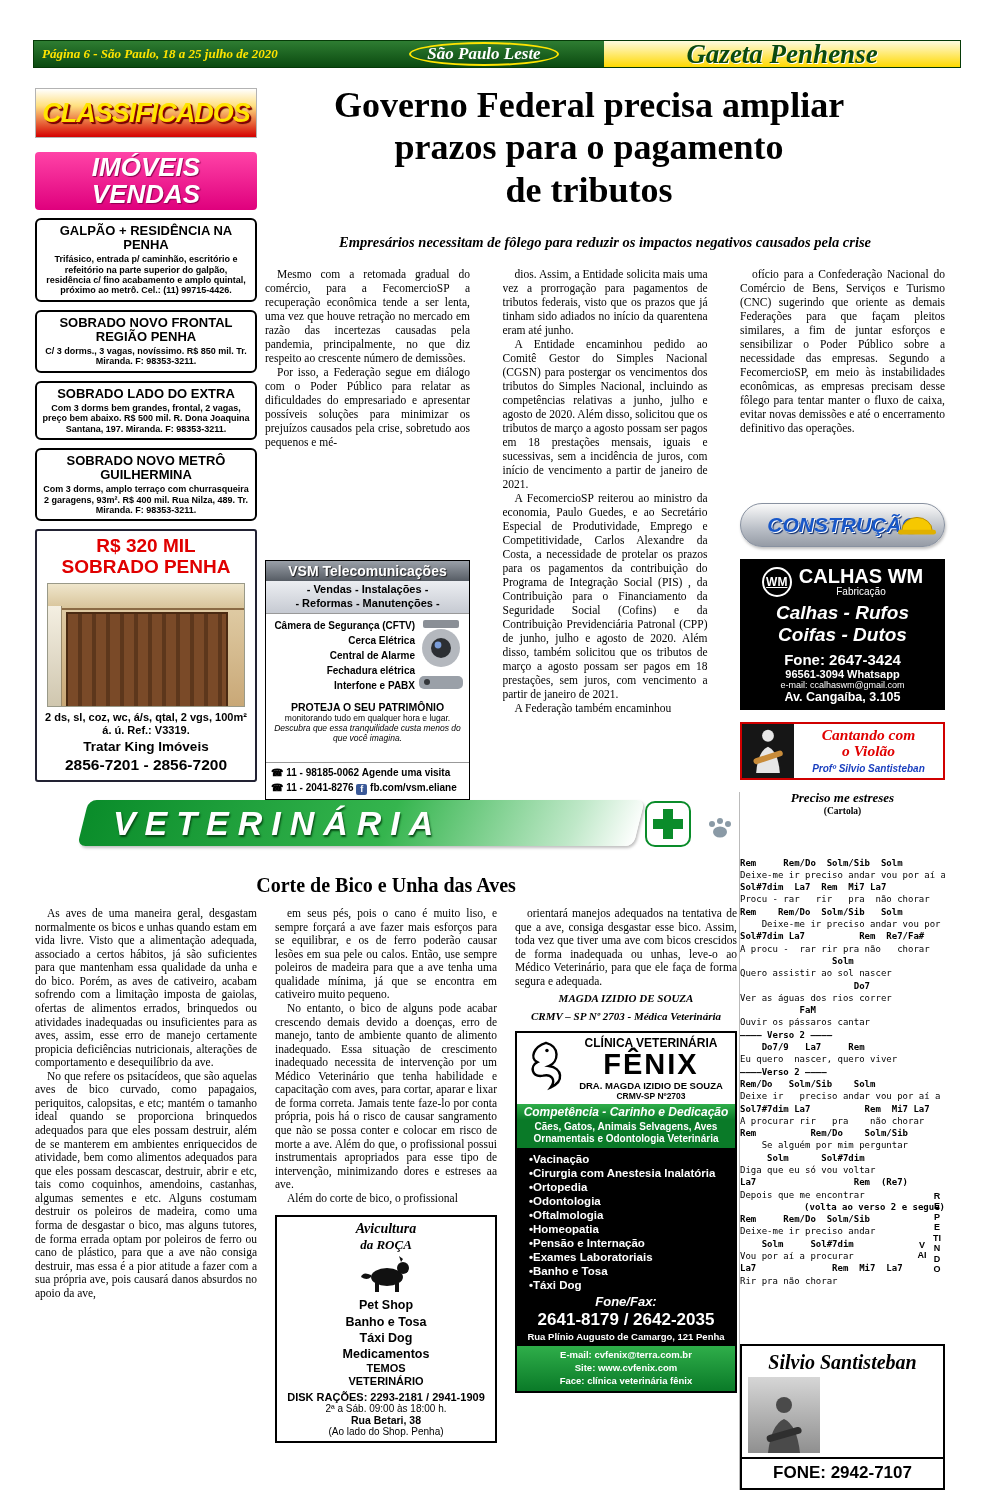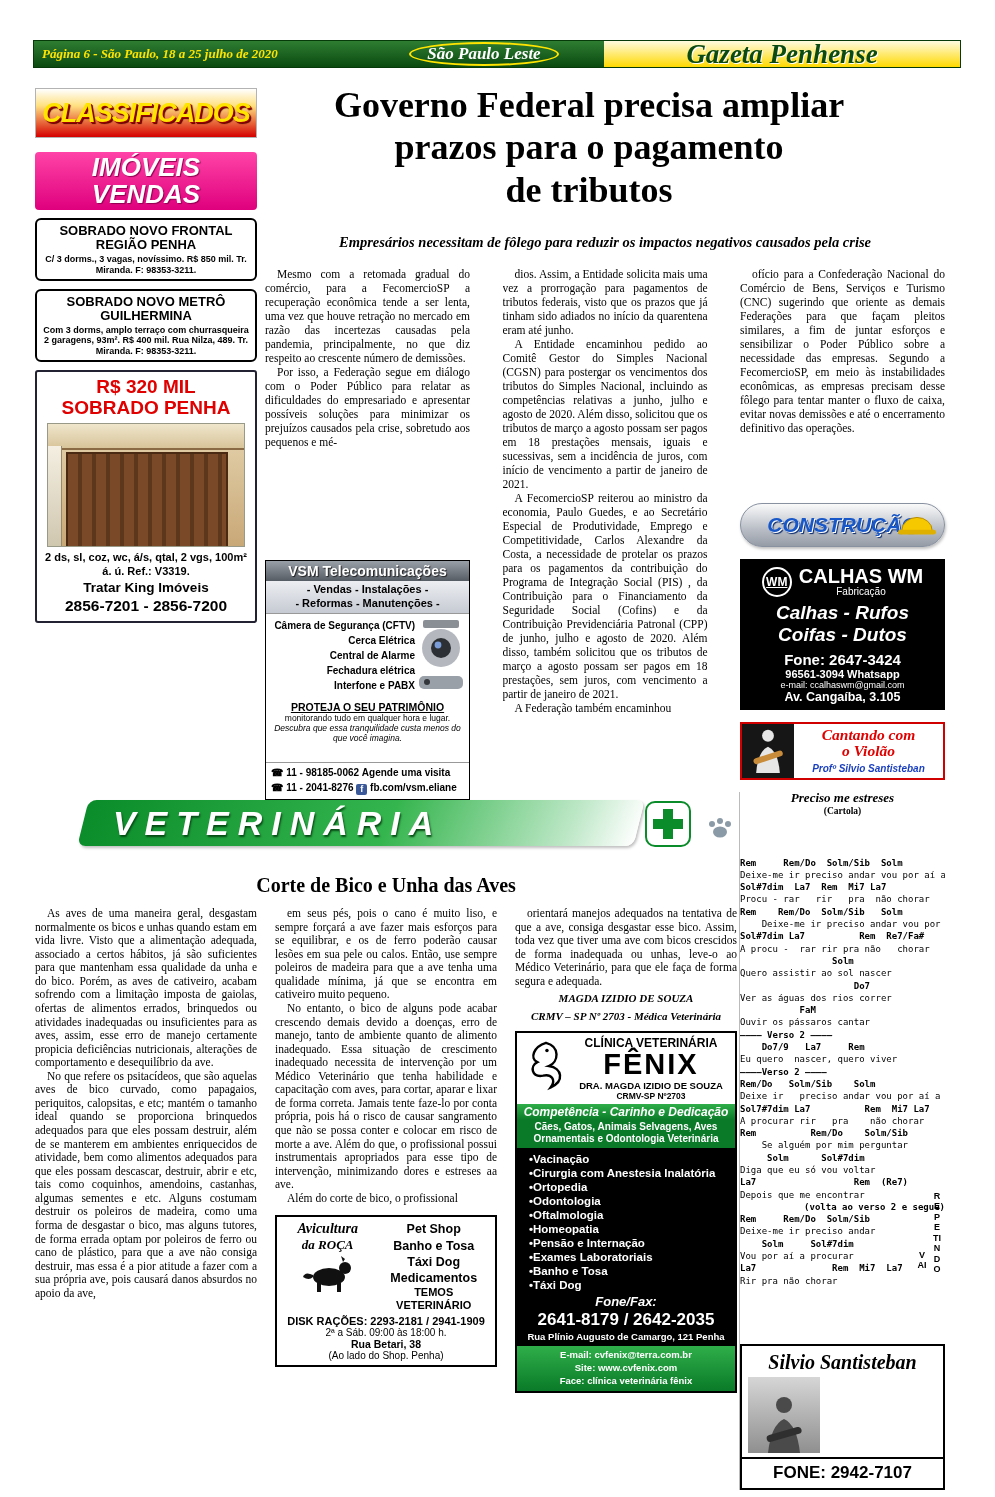--- a/index.html
+++ b/index.html
@@ -53,21 +53,21 @@
   .minh { min-height:222px; }
 
   
   .vsm { margin-top:auto; border:1px solid #000; height:240px; display:flex; flex-direction:column;
          font-family:"Liberation Sans", sans-serif; text-align:center; }
   .vsm-head { background:linear-gradient(#9aa0a8,#565c64); color:#fff; font:bold 14px/20px "Liberation Sans", sans-serif; text-shadow:1px 1px 1px #222; }
   .vsm-sub { background:linear-gradient(#eceef2,#c6cad2); font:bold 11px/1.25 "Liberation Sans", sans-serif; padding:2px 0; border-bottom:1px solid #999; }
   .vsm-services { display:flex; padding:4px 2px 0 7px; text-align:left; }
   .vsm-list { flex:1; font:bold 10px/1.5 "Liberation Sans", sans-serif;text-align:right; }
   .vsm-cam { width:52px; }
-  .vsm-protect { font:bold 10.5px "Liberation Sans", sans-serif; margin-top:1px;text-decoration:underline; }
+  .vsm-protect { font:bold 10.5px "Liberation Sans", sans-serif; margin-top:1px; }
   .vsm-note { font:8.5px/1.18 "Liberation Sans", sans-serif; padding:0 8px; }
   .vsm-note2 { font-style:italic; }
   .vsm-contacts { margin-top:auto; border-top:1px solid #999; padding:3px 5px 4px; font:bold 10px/1.45 "Liberation Sans", sans-serif; text-align:left; }
   .fb-icon { display:inline-block; width:11px; height:11px; background:#3b5998; color:#fff; font:bold 9px/11px "Liberation Sans", sans-serif;
              text-align:center; border-radius:2px; vertical-align:-1px; }
 
   
   .construcao { margin-top:14px; height:44px; border-radius:22px; border:1px solid #8891a0; position:relative;
                 background:linear-gradient(#fafafa,#b9bec6 60%,#969ca6); display:flex; align-items:center; justify-content:center;
                 box-shadow:1px 2px 3px rgba(0,0,0,.25); }
@@ -89,21 +89,21 @@
   .cantando-text { flex:1; text-align:center; padding-top:3px; }
   .cantando-title { color:#e00000; font:italic bold 15.5px/1.08 "Liberation Serif", serif; }
   .cantando-prof { color:#1a3fbf; font:italic bold 10px "Liberation Sans", sans-serif; margin-top:3px; }
   .song { margin-top:10px; position:relative; }
   .song-title { text-align:center; font:italic bold 13px "Liberation Serif", serif; }
   .song-author { text-align:center; font:bold 9.5px "Liberation Serif", serif; margin-bottom:4px; }
   .song-lines { font:9px/12.3px "DejaVu Sans Mono", monospace; white-space:pre; overflow:hidden; }
   .song-line.t-chord, .song-line.t-marker { font-weight:bold; }
   .song-line.t-note { font-weight:bold; white-space:normal; text-align:right; }
   .vert { position:absolute; width:10px; word-break:break-all; font:bold 9px/10.5px "Liberation Sans", sans-serif; text-align:center; }
-  .vert-vai { right:18px; bottom:16px; }
+  .vert-vai { right:18px; bottom:26px; }
   .vert-rep { right:3px; bottom:12px; }
   .silvio { margin-top:auto; border:2px solid #000; text-align:center; }
   .silvio-name { font:italic bold 20px/1.15 "Liberation Serif", serif; padding-top:5px; }
   .silvio-mid { display:flex; padding:3px 6px 4px; align-items:center; }
   .silvio-left { flex:1; }
   .silvio-line { font:italic bold 15px/1.18 "Liberation Serif", serif; }
   .silvio-classico { font:italic bold 8.5px "Liberation Sans", sans-serif; margin-top:3px; }
   .silvio-sign { font:italic bold 12px "Liberation Serif", serif; margin-top:1px; }
   .silvio-photo { width:72px; height:76px; background:linear-gradient(#d6d6d6,#8f8f8f); display:flex; align-items:flex-end; justify-content:center; }
   .silvio-fone { border-top:2px solid #000; font:bold 17px/1.7 "Liberation Sans", sans-serif; }
@@ -121,21 +121,21 @@
   .vc-h { position:absolute; left:6px; top:16px; width:30px; height:10px; background:#0a8c2a; }
   .vet-paw { position:absolute; right:2px; top:14px; }
   .vet-title { text-align:center; font:bold 20px "Liberation Serif", serif; margin:24px 0 10px; }
   .vet-cols { display:flex; justify-content:space-between; }
   .vet-col { width:222px; }
   .vet-col .body-p { font-size:11.5px; line-height:1.18; }
   .vet-byline { font:italic bold 11px/1.3 "Liberation Serif", serif; text-align:center; margin-top:3px; }
 
   
   .avic { margin-top:10px; border:2px solid #000; padding:4px 3px; text-align:center; font-family:"Liberation Sans", sans-serif; }
-  .avic-top { display:flex; align-items:flex-start; }
+  .avic-top { display:flex; align-items:center;flex-direction:column; }
   .avic-logo { width:45%; }
   .avic-name1 { font:italic bold 14px "Liberation Serif", serif; }
   .avic-name2 { font:italic bold 13px "Liberation Serif", serif; }
   .avic-services { width:55%; font:bold 12.5px/1.3 "Liberation Sans", sans-serif; }
   .avic-temos { font:bold 11px/1.15 "Liberation Sans", sans-serif; }
   .avic-disk { font:bold 11px "Liberation Sans", sans-serif; margin-top:3px; }
   .avic-hours { font:10px "Liberation Sans", sans-serif; }
   .avic-addr { font:bold 10.5px "Liberation Sans", sans-serif; }
   .avic-addr2 { font:10px "Liberation Sans", sans-serif; }
 
@@ -173,26 +173,34 @@
   <div class="left-col">
     <div class="classificados">
       <span>CLASSIFICADOS</span>
     </div>
     <div class="imoveis">
       <div>IMÓVEIS</div>
       <div>VENDAS</div>
     </div>
     <div>
 
+        <div class="ad-box">
+          <div class="t">GALPÃO + RESIDÊNCIA NA PENHA</div>
+          <div class="b">Trifásico, entrada p/ caminhão, escritório e refeitório na parte superior do galpão, residência c/ fino acabamento e amplo quintal, próximo ao metrô.  Cel.: (11) 99715-4426.</div>
+        </div>
 
         <div class="ad-box">
           <div class="t">SOBRADO NOVO FRONTAL REGIÃO PENHA</div>
           <div class="b">C/ 3 dorms., 3 vagas, novíssimo. R$ 850 mil. Tr. Miranda. F: 98353-3211.</div>
         </div>
 
+        <div class="ad-box">
+          <div class="t">SOBRADO LADO DO EXTRA</div>
+          <div class="b">Com 3 dorms bem grandes, frontal, 2 vagas, preço bem abaixo. R$ 500 mil. R. Dona Joaquina Santana, 197. Miranda. F: 98353-3211.</div>
+        </div>
 
         <div class="ad-box">
           <div class="t">SOBRADO NOVO METRÔ GUILHERMINA</div>
           <div class="b">Com 3 dorms, amplo terraço com churrasqueira 2 garagens, 93m². R$ 400 mil. Rua Nilza, 489. Tr. Miranda. F: 98353-3211.</div>
         </div>
       </div>
     <div class="king">
       <div class="rt">R$ 320 MIL</div>
       <div class="rt">SOBRADO PENHA</div>
       <div class="photo">

